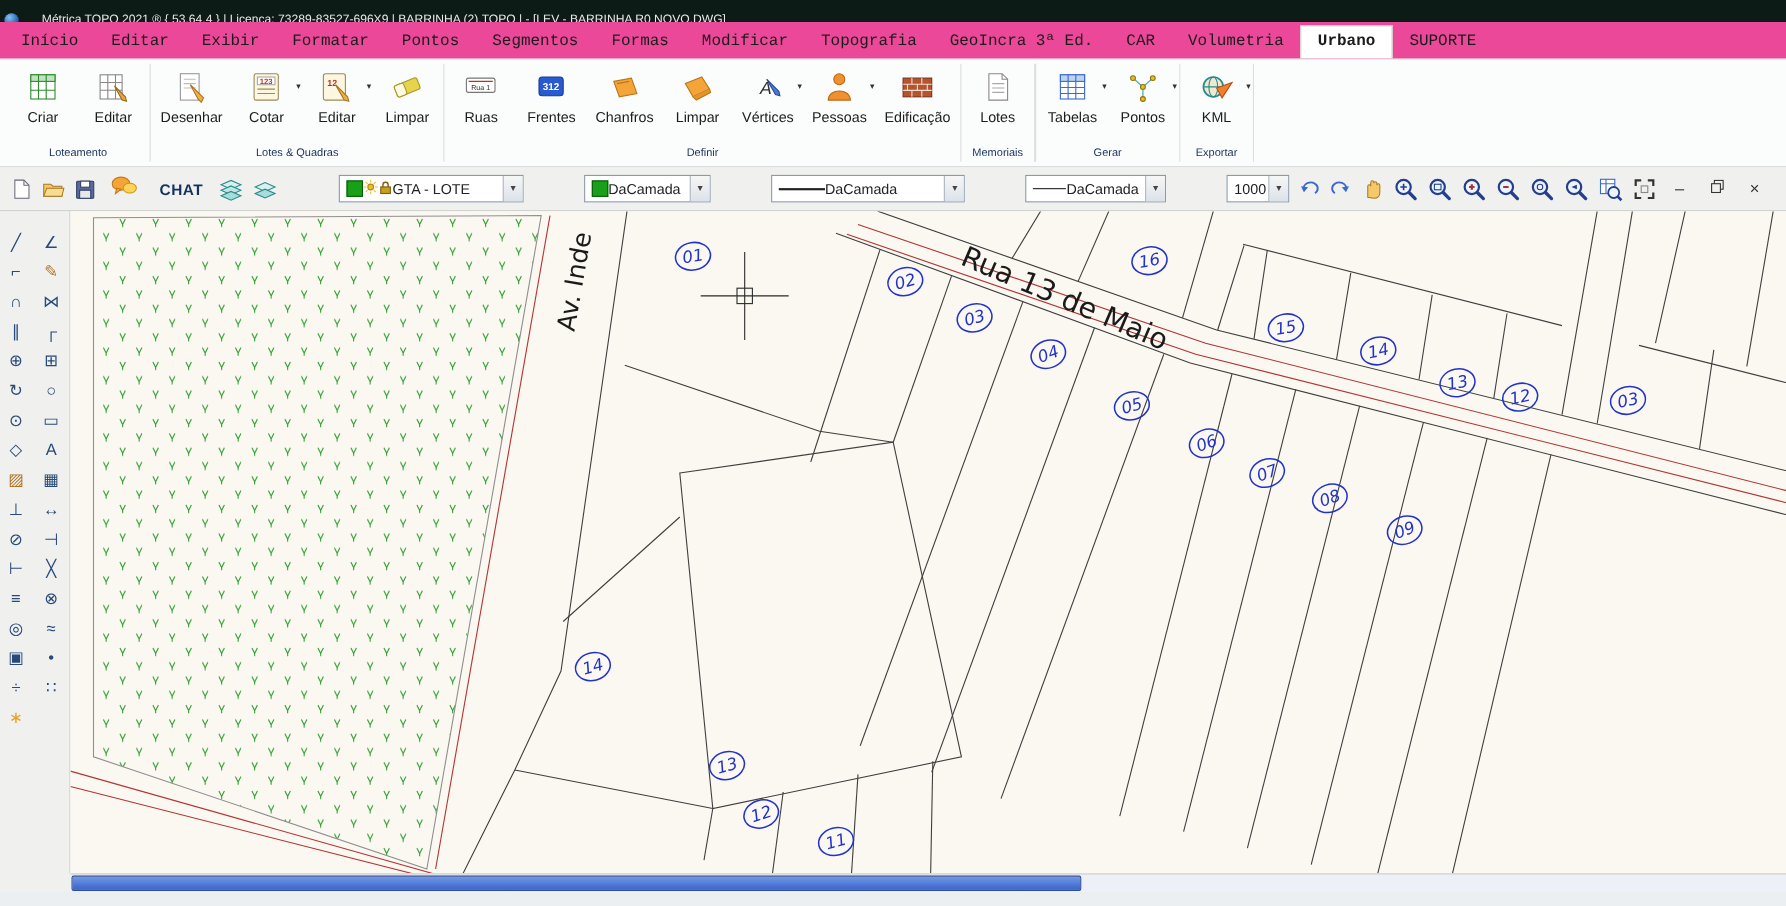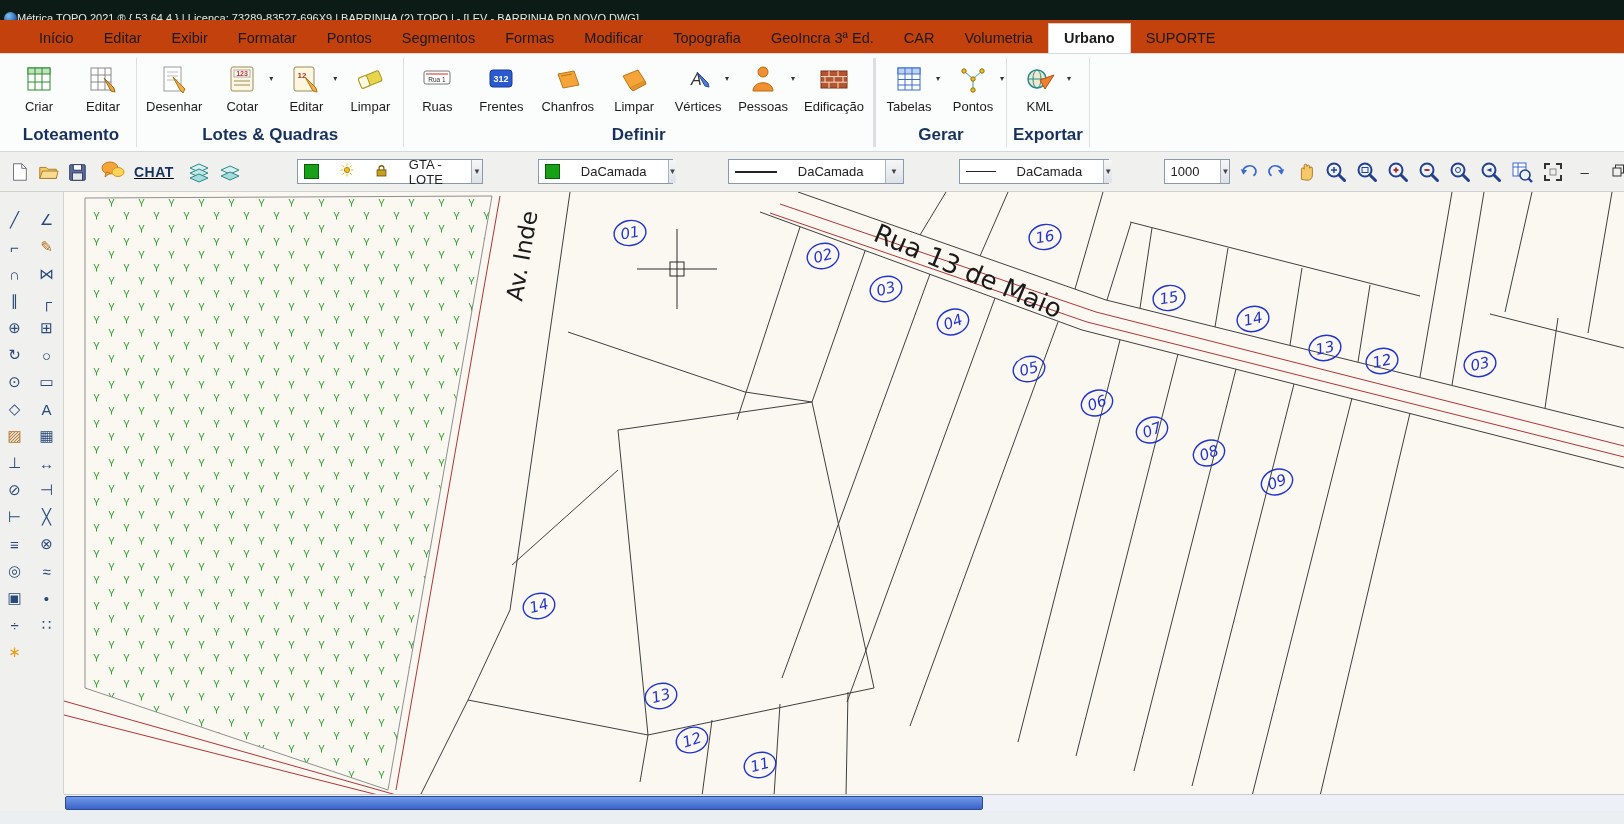--- a/index.html
+++ b/index.html
@@ -1,45 +1,45 @@
 <!DOCTYPE html>
 <html><head>
 <meta charset="utf-8">
 <style>
   html,body{margin:0;padding:0;}
   body{width:1624px;height:824px;position:relative;overflow:hidden;
        font-family:"Liberation Sans","DejaVu Sans",sans-serif;background:#eceff2;
        -webkit-font-smoothing:antialiased;}
   
   .titlebar{position:absolute;left:0;top:0;width:100%;height:36px;background:#0d1b16;
-    color:#e8e8e4;font-size:11px;display:flex;align-items:center;gap:0;padding-left:4px;box-sizing:border-box;}
+    color:#e8e8e4;font-size:11px;display:flex;align-items:center;gap:21px;padding-left:4px;box-sizing:border-box;}
   .appball{width:13px;height:13px;border-radius:50%;background:radial-gradient(circle at 35% 30%,#7ec4f2,#1d55a8 70%,#0c2a60);flex:0 0 auto;}
   
-  .tabsrow{position:absolute;left:0;top:20px;width:100%;height:34px;background:#c2410c;
-    border-bottom:1px solid #d9d9d6;display:flex;align-items:flex-end;padding-left:24px;box-sizing:border-box;}
+  .tabsrow{position:absolute;left:0;top:20px;width:100%;height:34px;background:#ec4899;
+    border-bottom:1px solid #d9d9d6;display:flex;align-items:flex-end;padding-left:4px;box-sizing:border-box;font-family:Liberation Mono, monospace;}
   .tab{padding:6px 15px 7px 15px;font-size:14.5px;color:#1b1b1b;cursor:default;white-space:nowrap;}
   .tab.active{background:#ffffff;font-weight:bold;border:1px solid #cfcfcc;border-bottom:none;}
   
   .ribbon{position:absolute;left:0;top:54px;width:100%;height:98px;background:#fbfcfc;
     border-bottom:1px solid #d5d8da;display:flex;align-items:stretch;padding-left:6px;box-sizing:border-box;}
   .rgroup{display:flex;flex-direction:column;justify-content:space-between;padding:4px 6px 2px 6px;}
   .rbtns{display:flex;gap:10px;align-items:flex-start;}
   .rbtn{display:flex;flex-direction:column;align-items:center;min-width:48px;padding:2px 3px;position:relative;border-radius:3px;}
   .ric{width:36px;height:38px;display:flex;align-items:center;justify-content:center;}
   .rtext{font-size:13px;color:#1c1c1c;margin-top:1px;white-space:nowrap;}
   .darr{position:absolute;right:-4px;top:16px;font-size:8px;color:#333;}
-  .rlabel{text-align:center;font-size:17px;font-weight:bold;color:#17315c;padding:2px 0 4px 0;white-space:nowrap;}
+  .rlabel{text-align:center;font-size:10px;font-weight:normal;color:#17315c;padding:2px 0 4px 0;white-space:nowrap;}
   .sep{width:1px;background:#dcdedf;margin:4px 0;}
   
   .quickbar{position:absolute;left:0;top:152px;width:100%;height:40px;background:#f0f0ee;
     border-bottom:1px solid #cfcfcc;display:flex;align-items:center;gap:7px;padding:0 8px;box-sizing:border-box;}
   .qicon{width:26px;height:26px;display:flex;align-items:center;justify-content:center;border-radius:3px;}
-  .chatbtn{display:flex;align-items:center;gap:9px;padding:2px 6px;border-radius:3px;text-decoration:underline;}
+  .chatbtn{display:flex;align-items:center;gap:20px;padding:2px 6px;border-radius:3px;}
   .chatbtn b{font-size:14px;color:#15325e;letter-spacing:.5px;}
-  .combo{height:25px;background:#fff;border:1px solid #8a9aad;display:flex;align-items:center;gap:21px;
+  .combo{height:25px;background:#fff;border:1px solid #8a9aad;display:flex;align-items:center;gap:0;
     padding-left:6px;font-size:13px;color:#222;box-sizing:border-box;margin-left:48px;}
   .combo .dd{width:17px;align-self:stretch;border-left:1px solid #aab4bf;margin-left:auto;
     background:linear-gradient(#f6f6f6,#dde2e9);display:flex;align-items:center;justify-content:center;font-size:8px;color:#444;}
   .swatch{width:13px;height:13px;background:#18a018;border:1px solid #0a5c0a;flex:0 0 auto;}
   .linesample{width:42px;border-top:2px solid #222;flex:0 0 auto;}
   .linesample.thin{width:30px;border-top-width:1px;}
   .winbtns{margin-left:4px;display:flex;gap:16px;align-items:center;padding-right:12px;}
   .winbtn{font-size:15px;color:#333;width:18px;text-align:center;}
   
   .lefttools{position:absolute;left:0;top:192px;width:64px;height:602px;background:#f0f0ee;
@@ -254,20 +254,37 @@
               <line x1="20" y1="19.2" x2="20" y2="25" stroke="#f0e0d0"></line>
             </svg>
         </span>
         <span class="rtext">Edificação</span>
       </div>
     </div>
     <div class="rlabel">Definir</div>
   </div>
   <div class="sep"></div>
 
+  <div class="rgroup">
+    <div class="rbtns">
+      <div class="rbtn">
+        <span class="ric">
+          <svg width="32" height="32" viewBox="0 0 32 32">
+              <path d="M8,4 H20 L25,9 V28 H8 Z" fill="#fff" stroke="#888"></path>
+              <path d="M20,4 V9 H25" fill="none" stroke="#888"></path>
+              <line x1="11" y1="13" x2="22" y2="13" stroke="#aaa"></line>
+              <line x1="11" y1="17" x2="22" y2="17" stroke="#aaa"></line>
+              <line x1="11" y1="21" x2="22" y2="21" stroke="#aaa"></line>
+            </svg>
+        </span>
+        <span class="rtext">Lotes</span>
+      </div>
+    </div>
+    <div class="rlabel">Memoriais</div>
+  </div>
   <div class="sep"></div>
 
   <div class="sep"></div>
 
   <div class="rgroup">
     <div class="rbtns">
       <div class="rbtn">
         <span class="ric">
           <svg width="32" height="32" viewBox="0 0 32 32">
               <rect x="5" y="5" width="22" height="22" fill="#fff" stroke="#3a6ad0"></rect>

